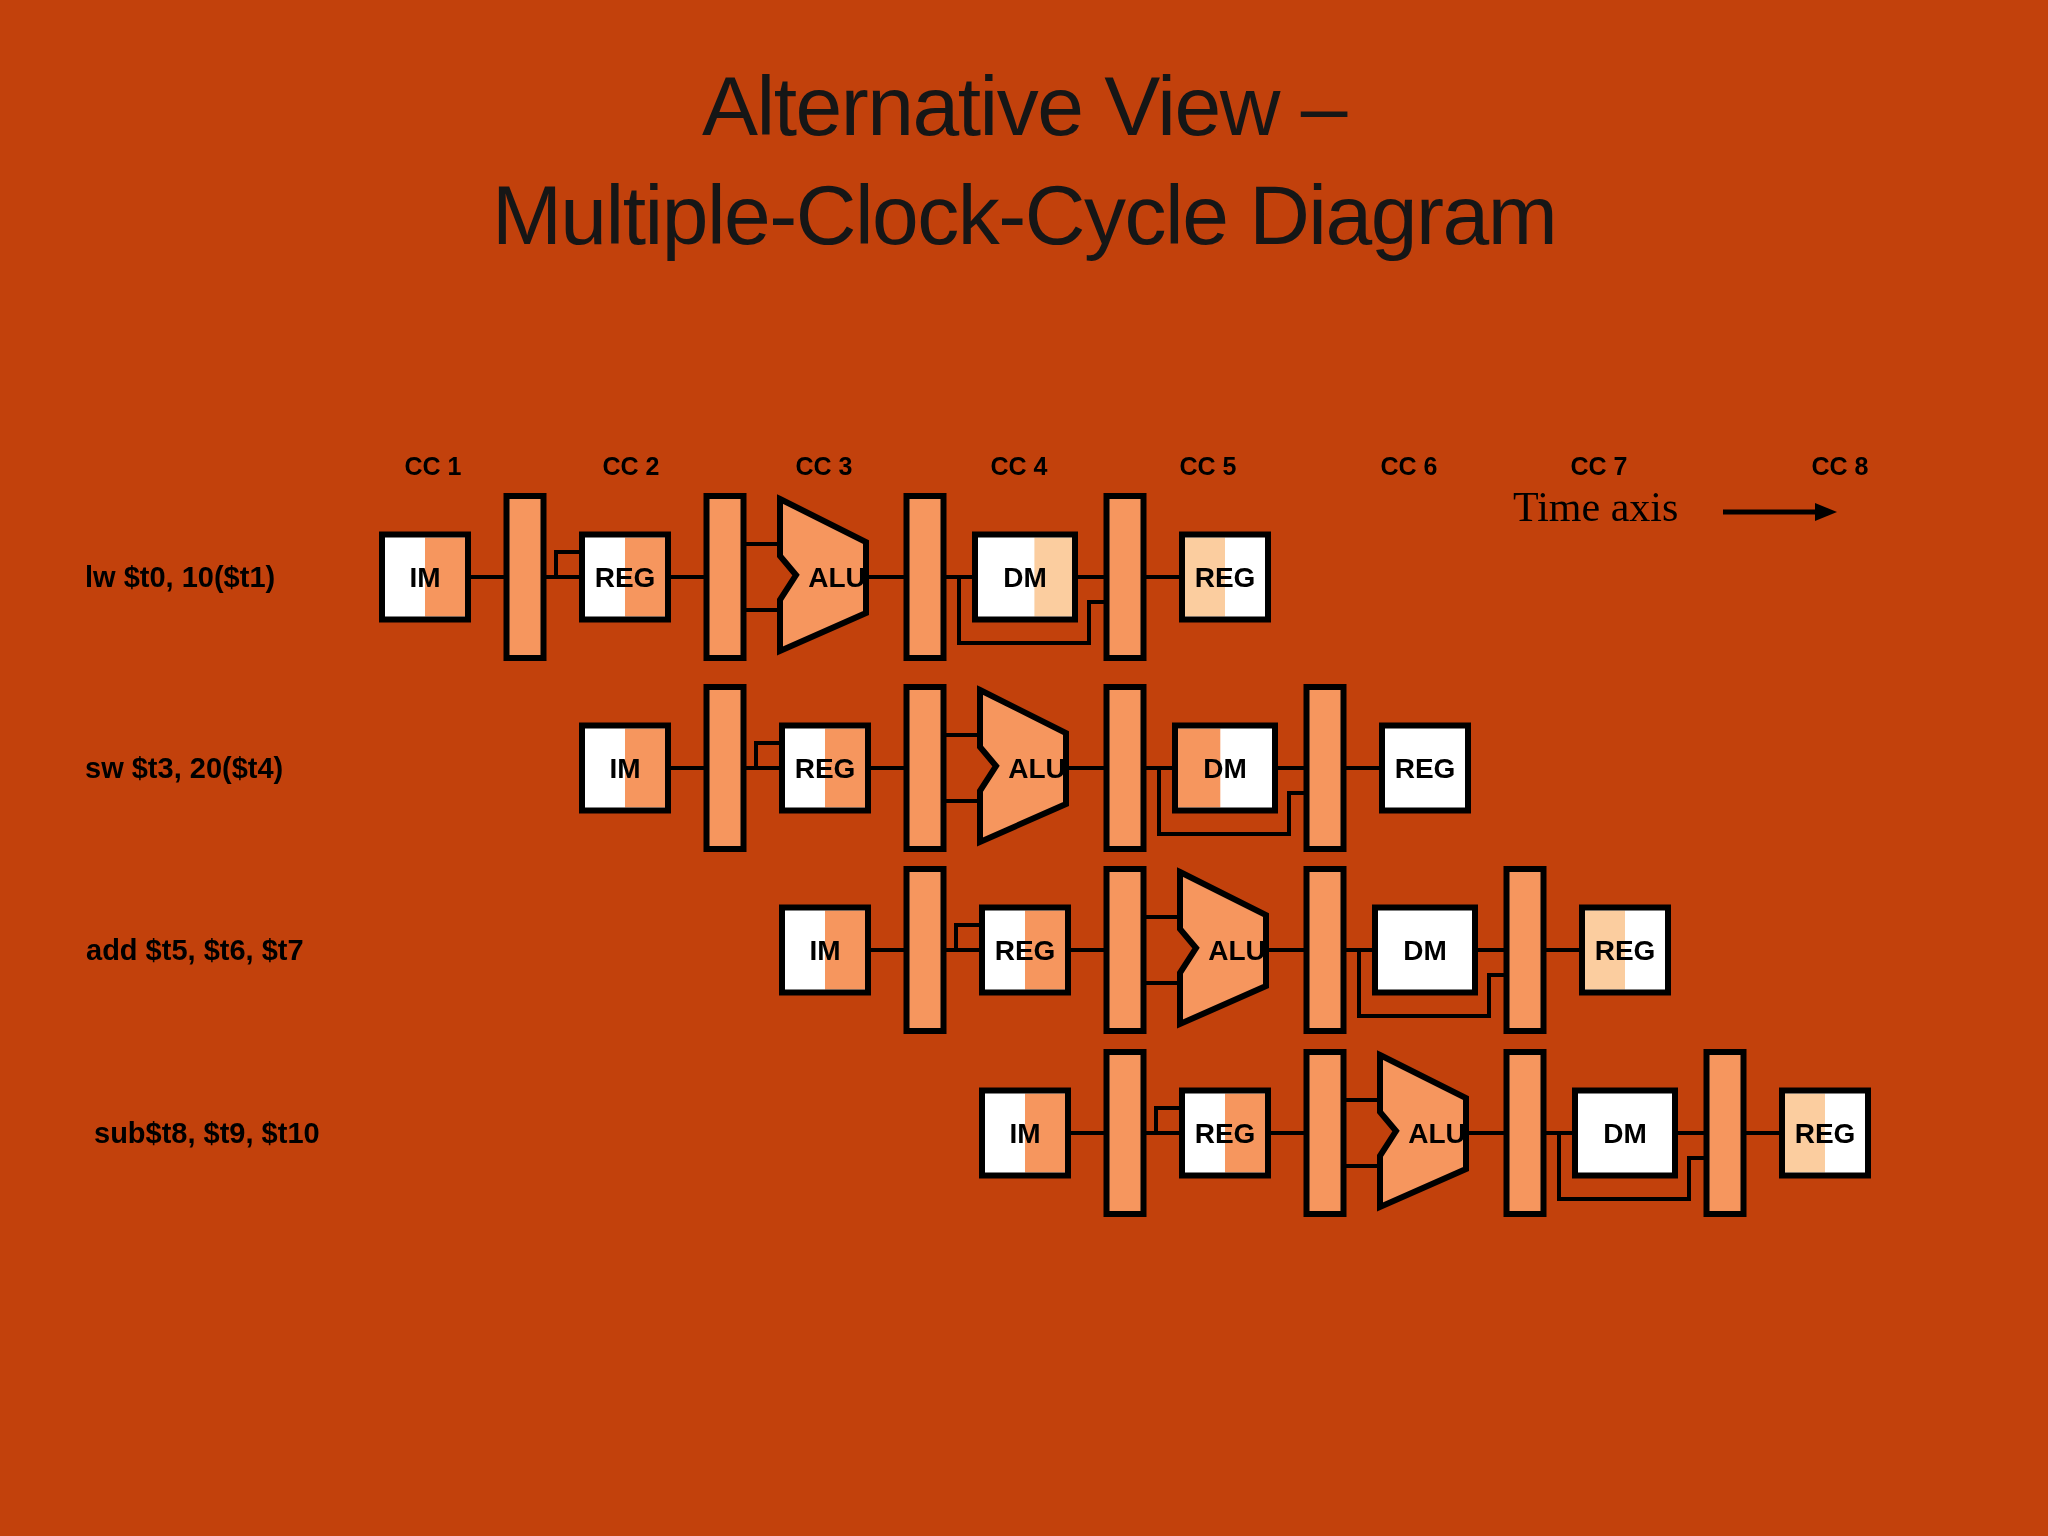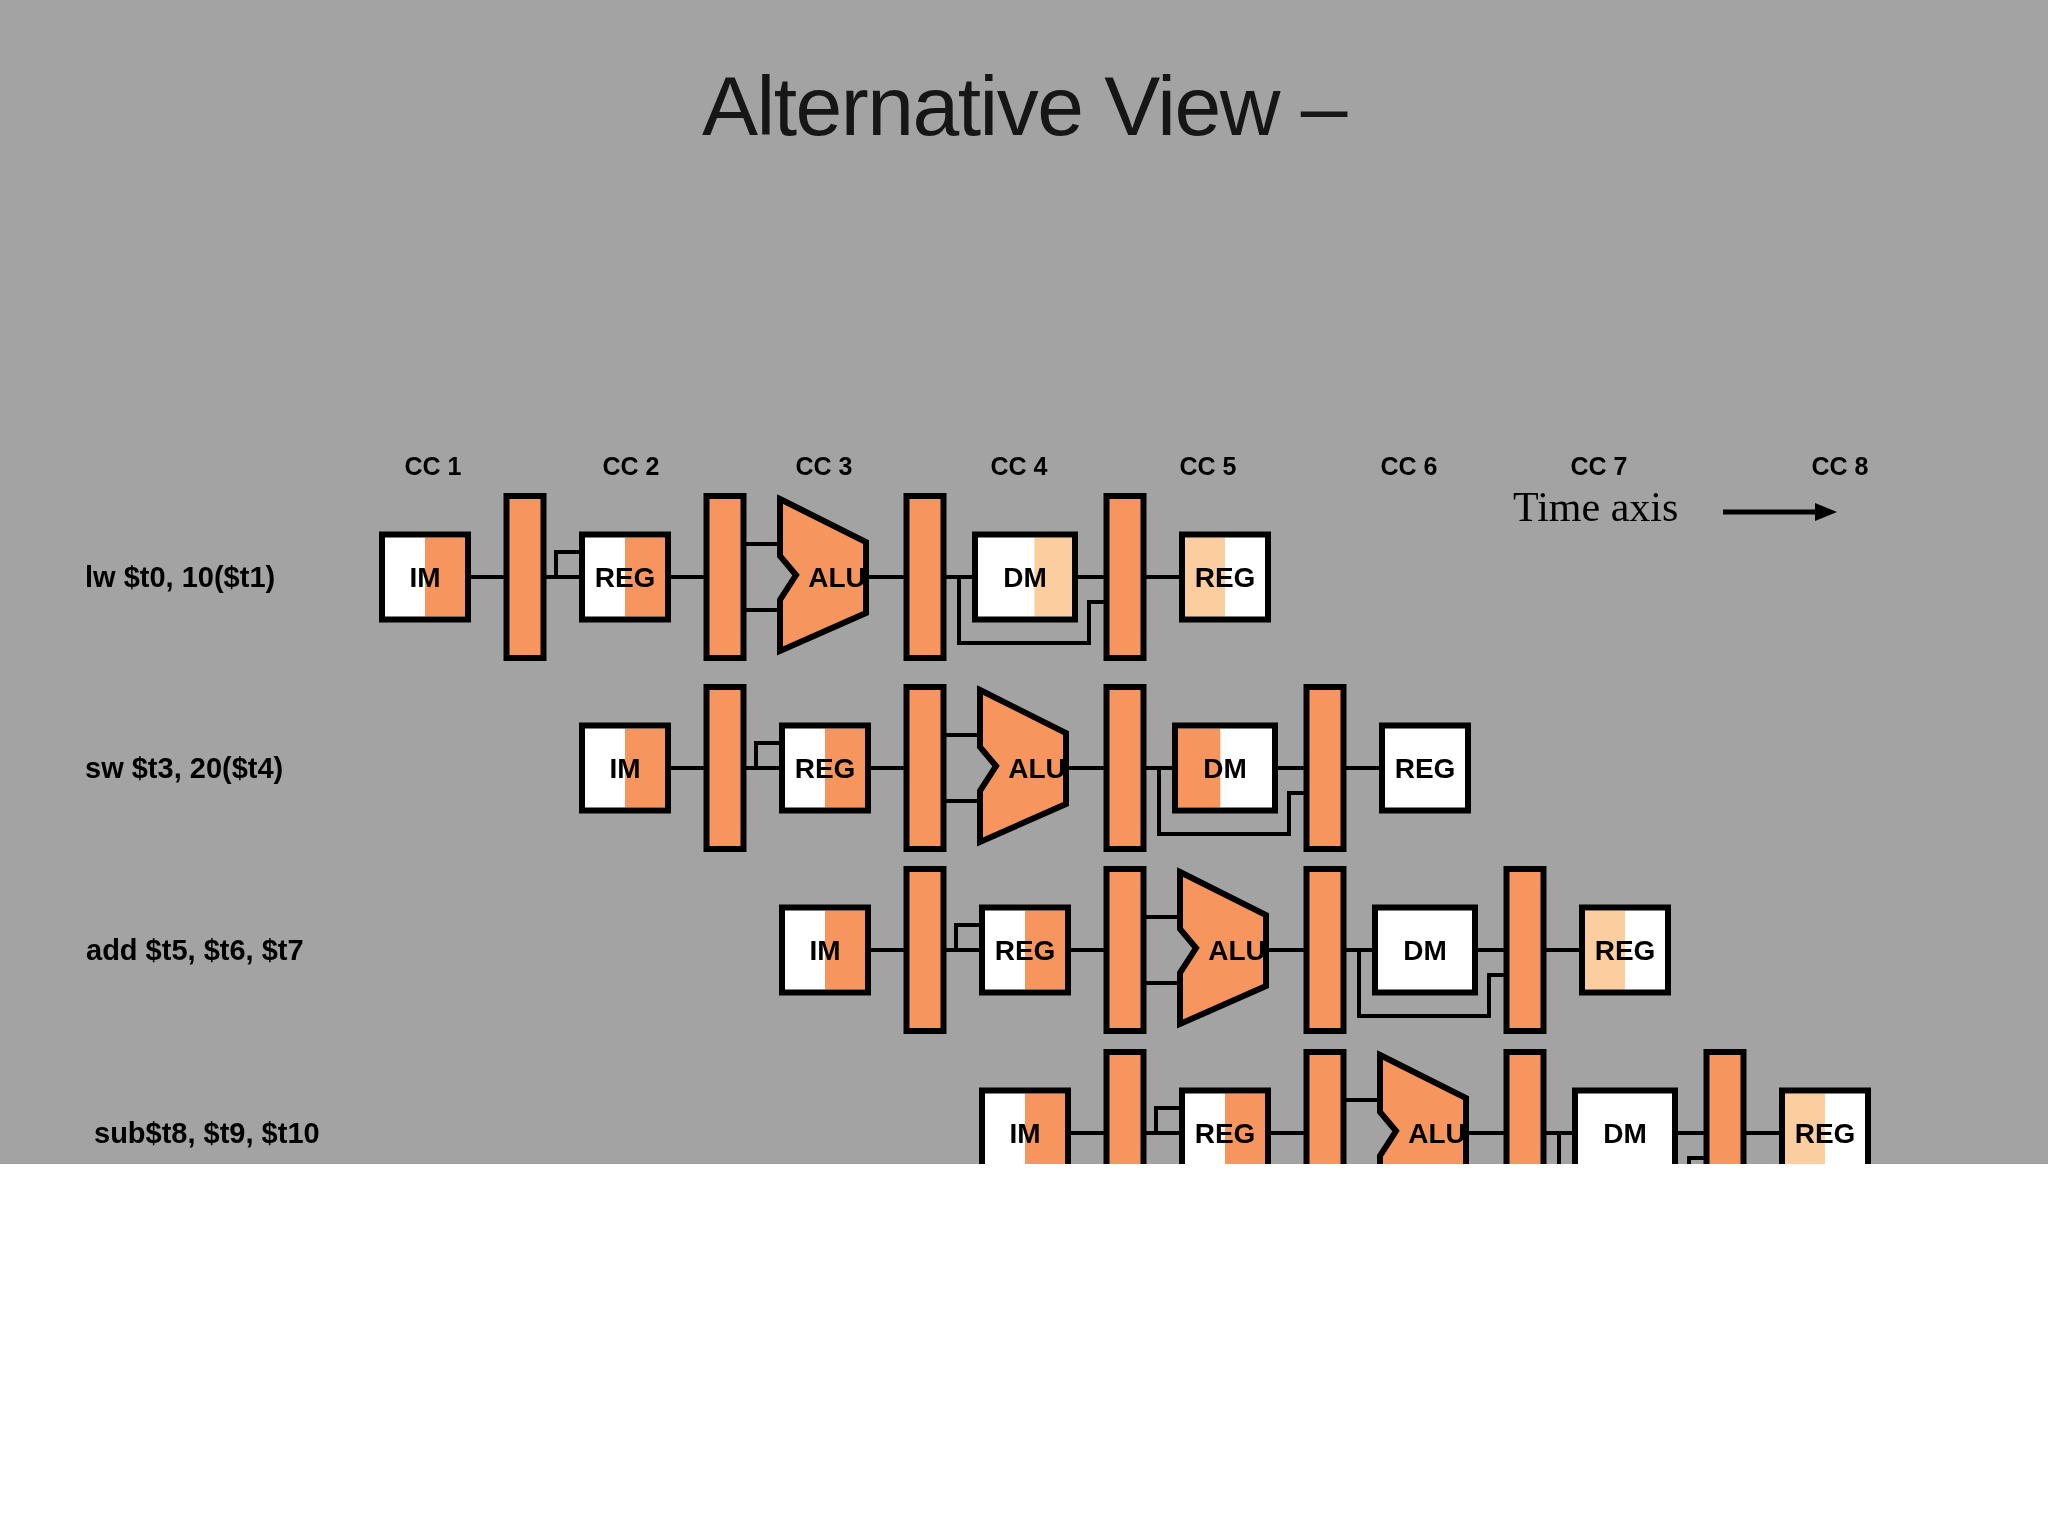--- a/index.html
+++ b/index.html
@@ -1,19 +1,19 @@
 <!DOCTYPE html>
 <html><head>
 <meta charset="utf-8">
 <style>
   html,body{margin:0;padding:0;background:#ffffff;}
   .slide{
     position:relative;
-    width:2048px;height:1164px;
-    background:#a3a3a3;
+    width:2048px;height:1536px;
+    background:#c2410c;
     overflow:hidden;
     font-family:"Liberation Sans","DejaVu Sans",sans-serif;
   }
   .title{
     position:absolute;
     top:52px;left:0;width:100%;
     margin:0;
     text-align:center;
     font-weight:400;
     font-size:84px;
@@ -23,20 +23,21 @@
   }
   .title .tl{display:block;}
   #diagram{position:absolute;left:0;top:0;}
 </style>
 </head>
 <body>
 
 <div class="slide">
   <h1 class="title">
     <span class="tl">Alternative View –</span>
+    <span class="tl">Multiple-Clock-Cycle Diagram</span>
   </h1>
   <svg id="diagram" width="2048" height="1536" viewBox="0 0 2048 1536">
       <g>
         <text x="433" y="475" font-size="25" font-weight="bold" text-anchor="middle" fill="#000000" font-family="&quot;Liberation Sans&quot;,&quot;DejaVu Sans&quot;,sans-serif">CC 1</text>
         <text x="631" y="475" font-size="25" font-weight="bold" text-anchor="middle" fill="#000000" font-family="&quot;Liberation Sans&quot;,&quot;DejaVu Sans&quot;,sans-serif">CC 2</text>
         <text x="824" y="475" font-size="25" font-weight="bold" text-anchor="middle" fill="#000000" font-family="&quot;Liberation Sans&quot;,&quot;DejaVu Sans&quot;,sans-serif">CC 3</text>
         <text x="1019" y="475" font-size="25" font-weight="bold" text-anchor="middle" fill="#000000" font-family="&quot;Liberation Sans&quot;,&quot;DejaVu Sans&quot;,sans-serif">CC 4</text>
         <text x="1208" y="475" font-size="25" font-weight="bold" text-anchor="middle" fill="#000000" font-family="&quot;Liberation Sans&quot;,&quot;DejaVu Sans&quot;,sans-serif">CC 5</text>
         <text x="1409" y="475" font-size="25" font-weight="bold" text-anchor="middle" fill="#000000" font-family="&quot;Liberation Sans&quot;,&quot;DejaVu Sans&quot;,sans-serif">CC 6</text>
         <text x="1599" y="475" font-size="25" font-weight="bold" text-anchor="middle" fill="#000000" font-family="&quot;Liberation Sans&quot;,&quot;DejaVu Sans&quot;,sans-serif">CC 7</text>

